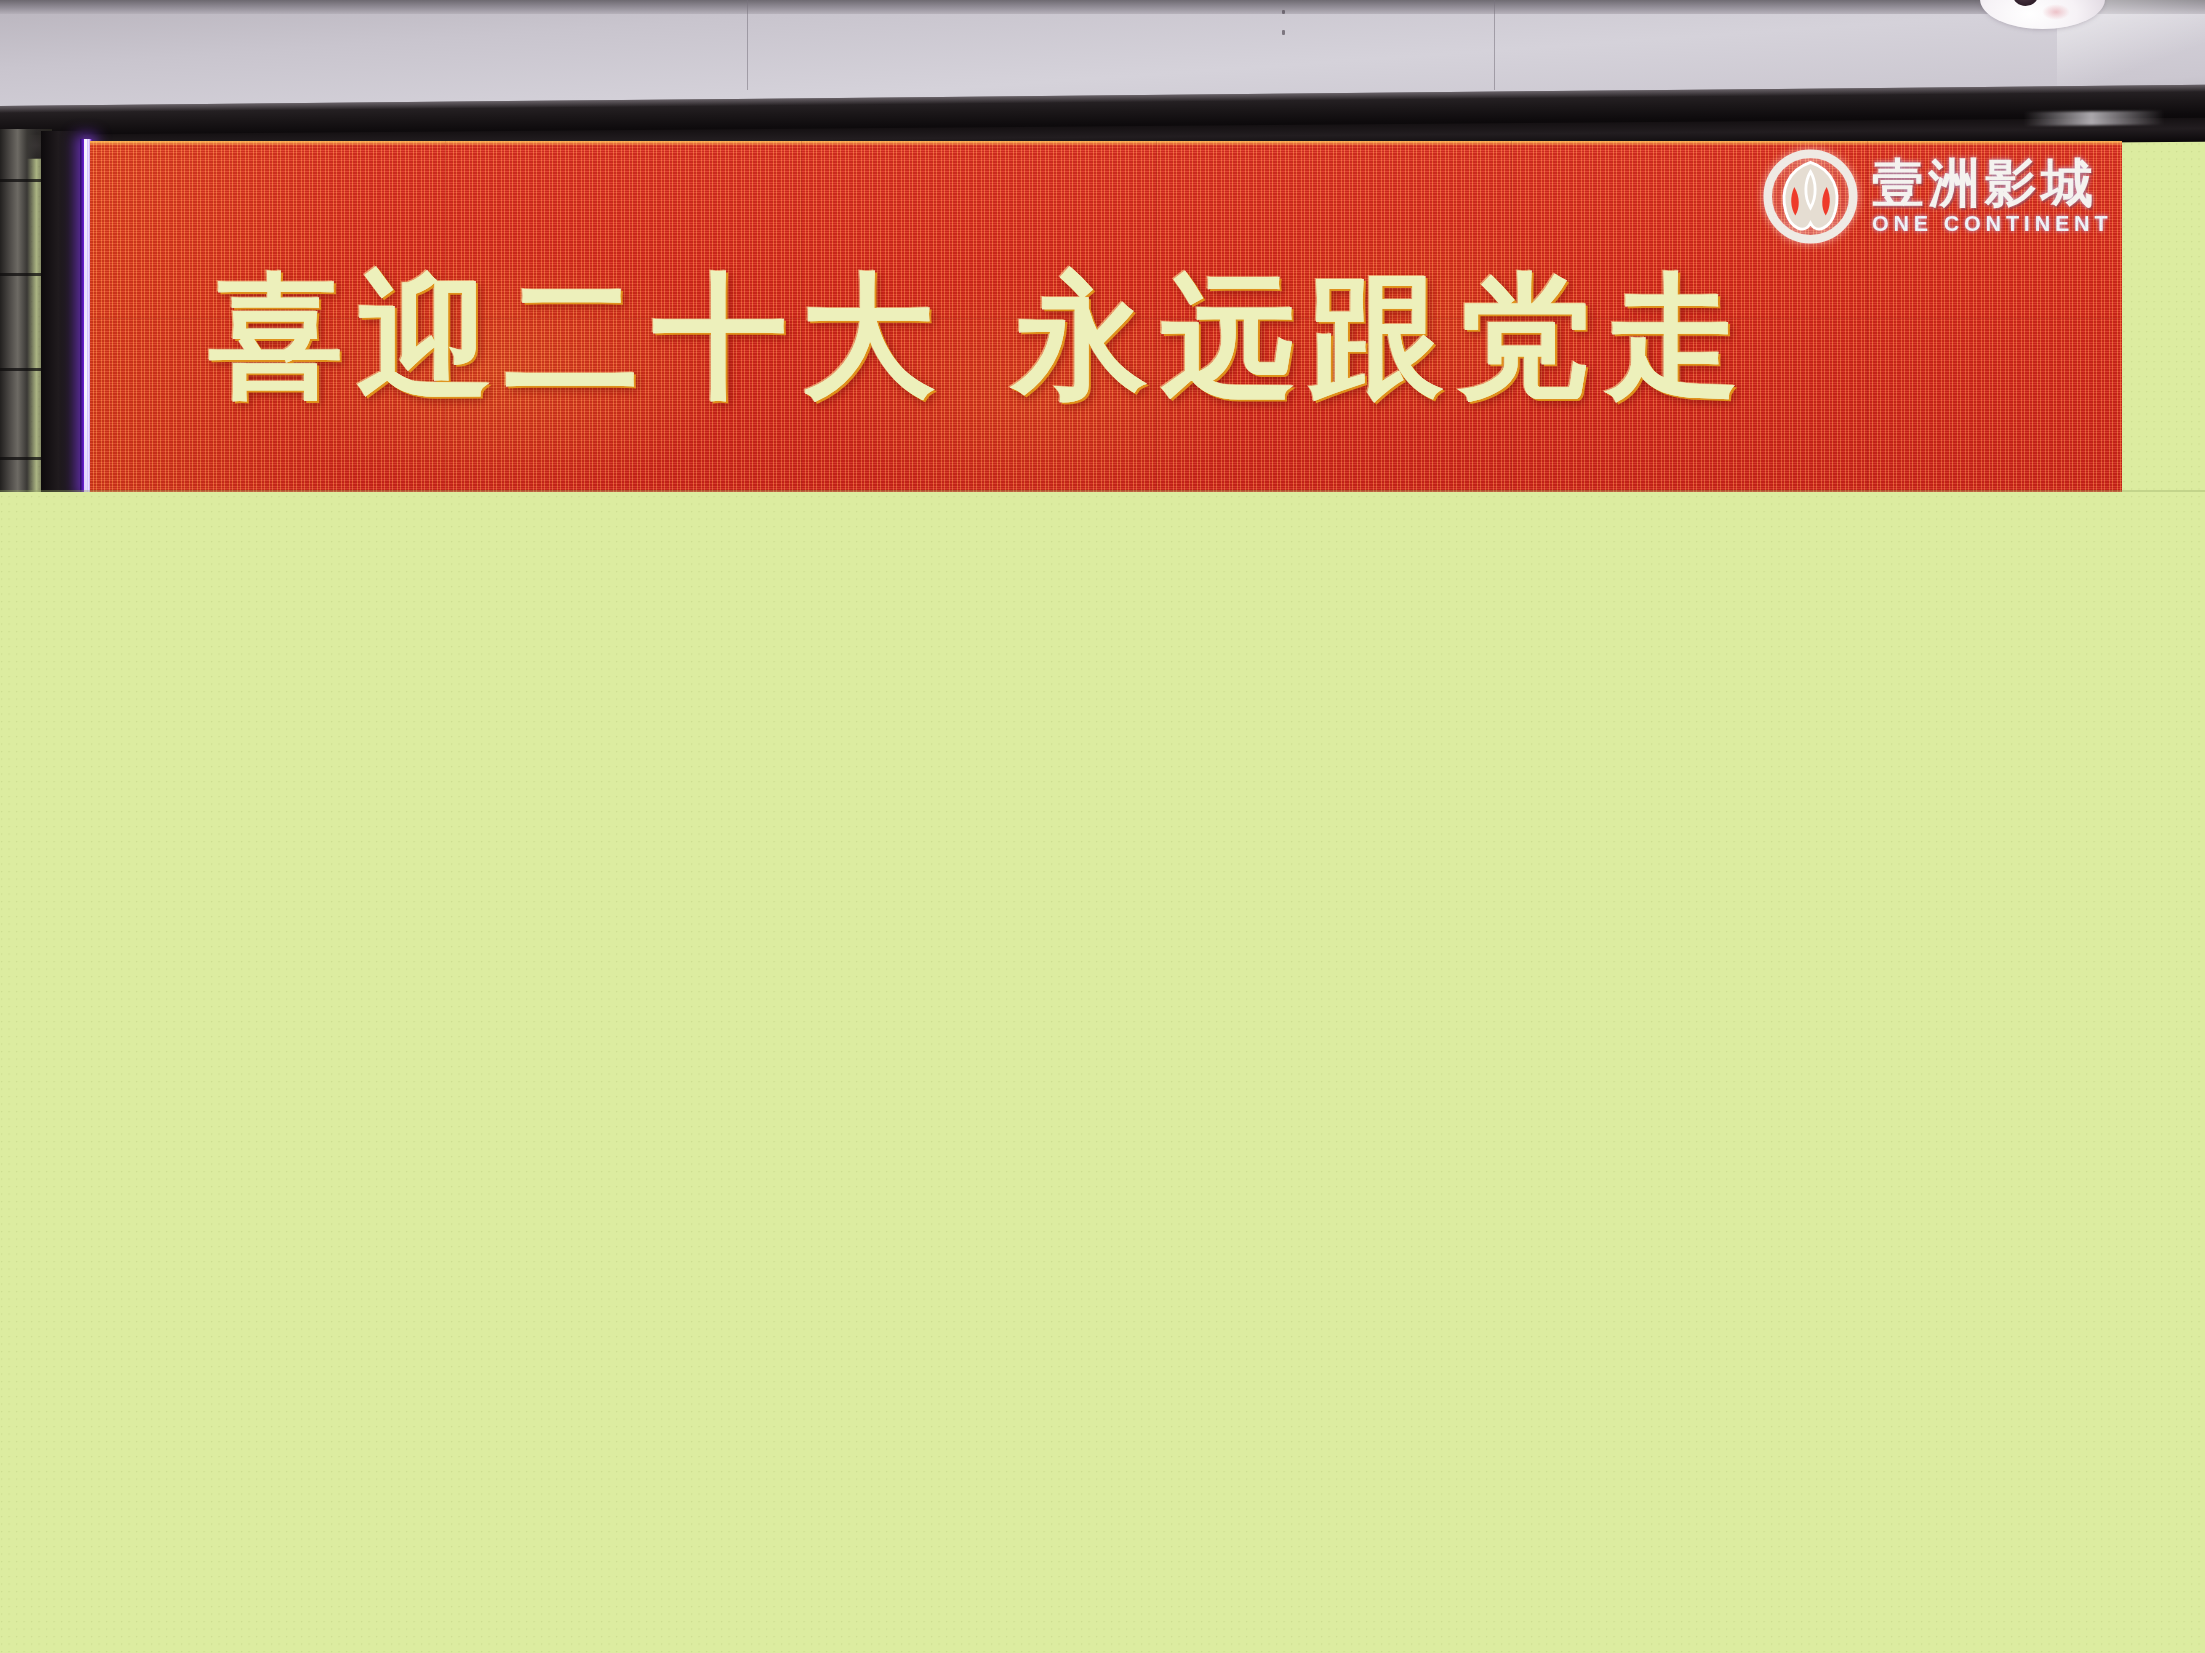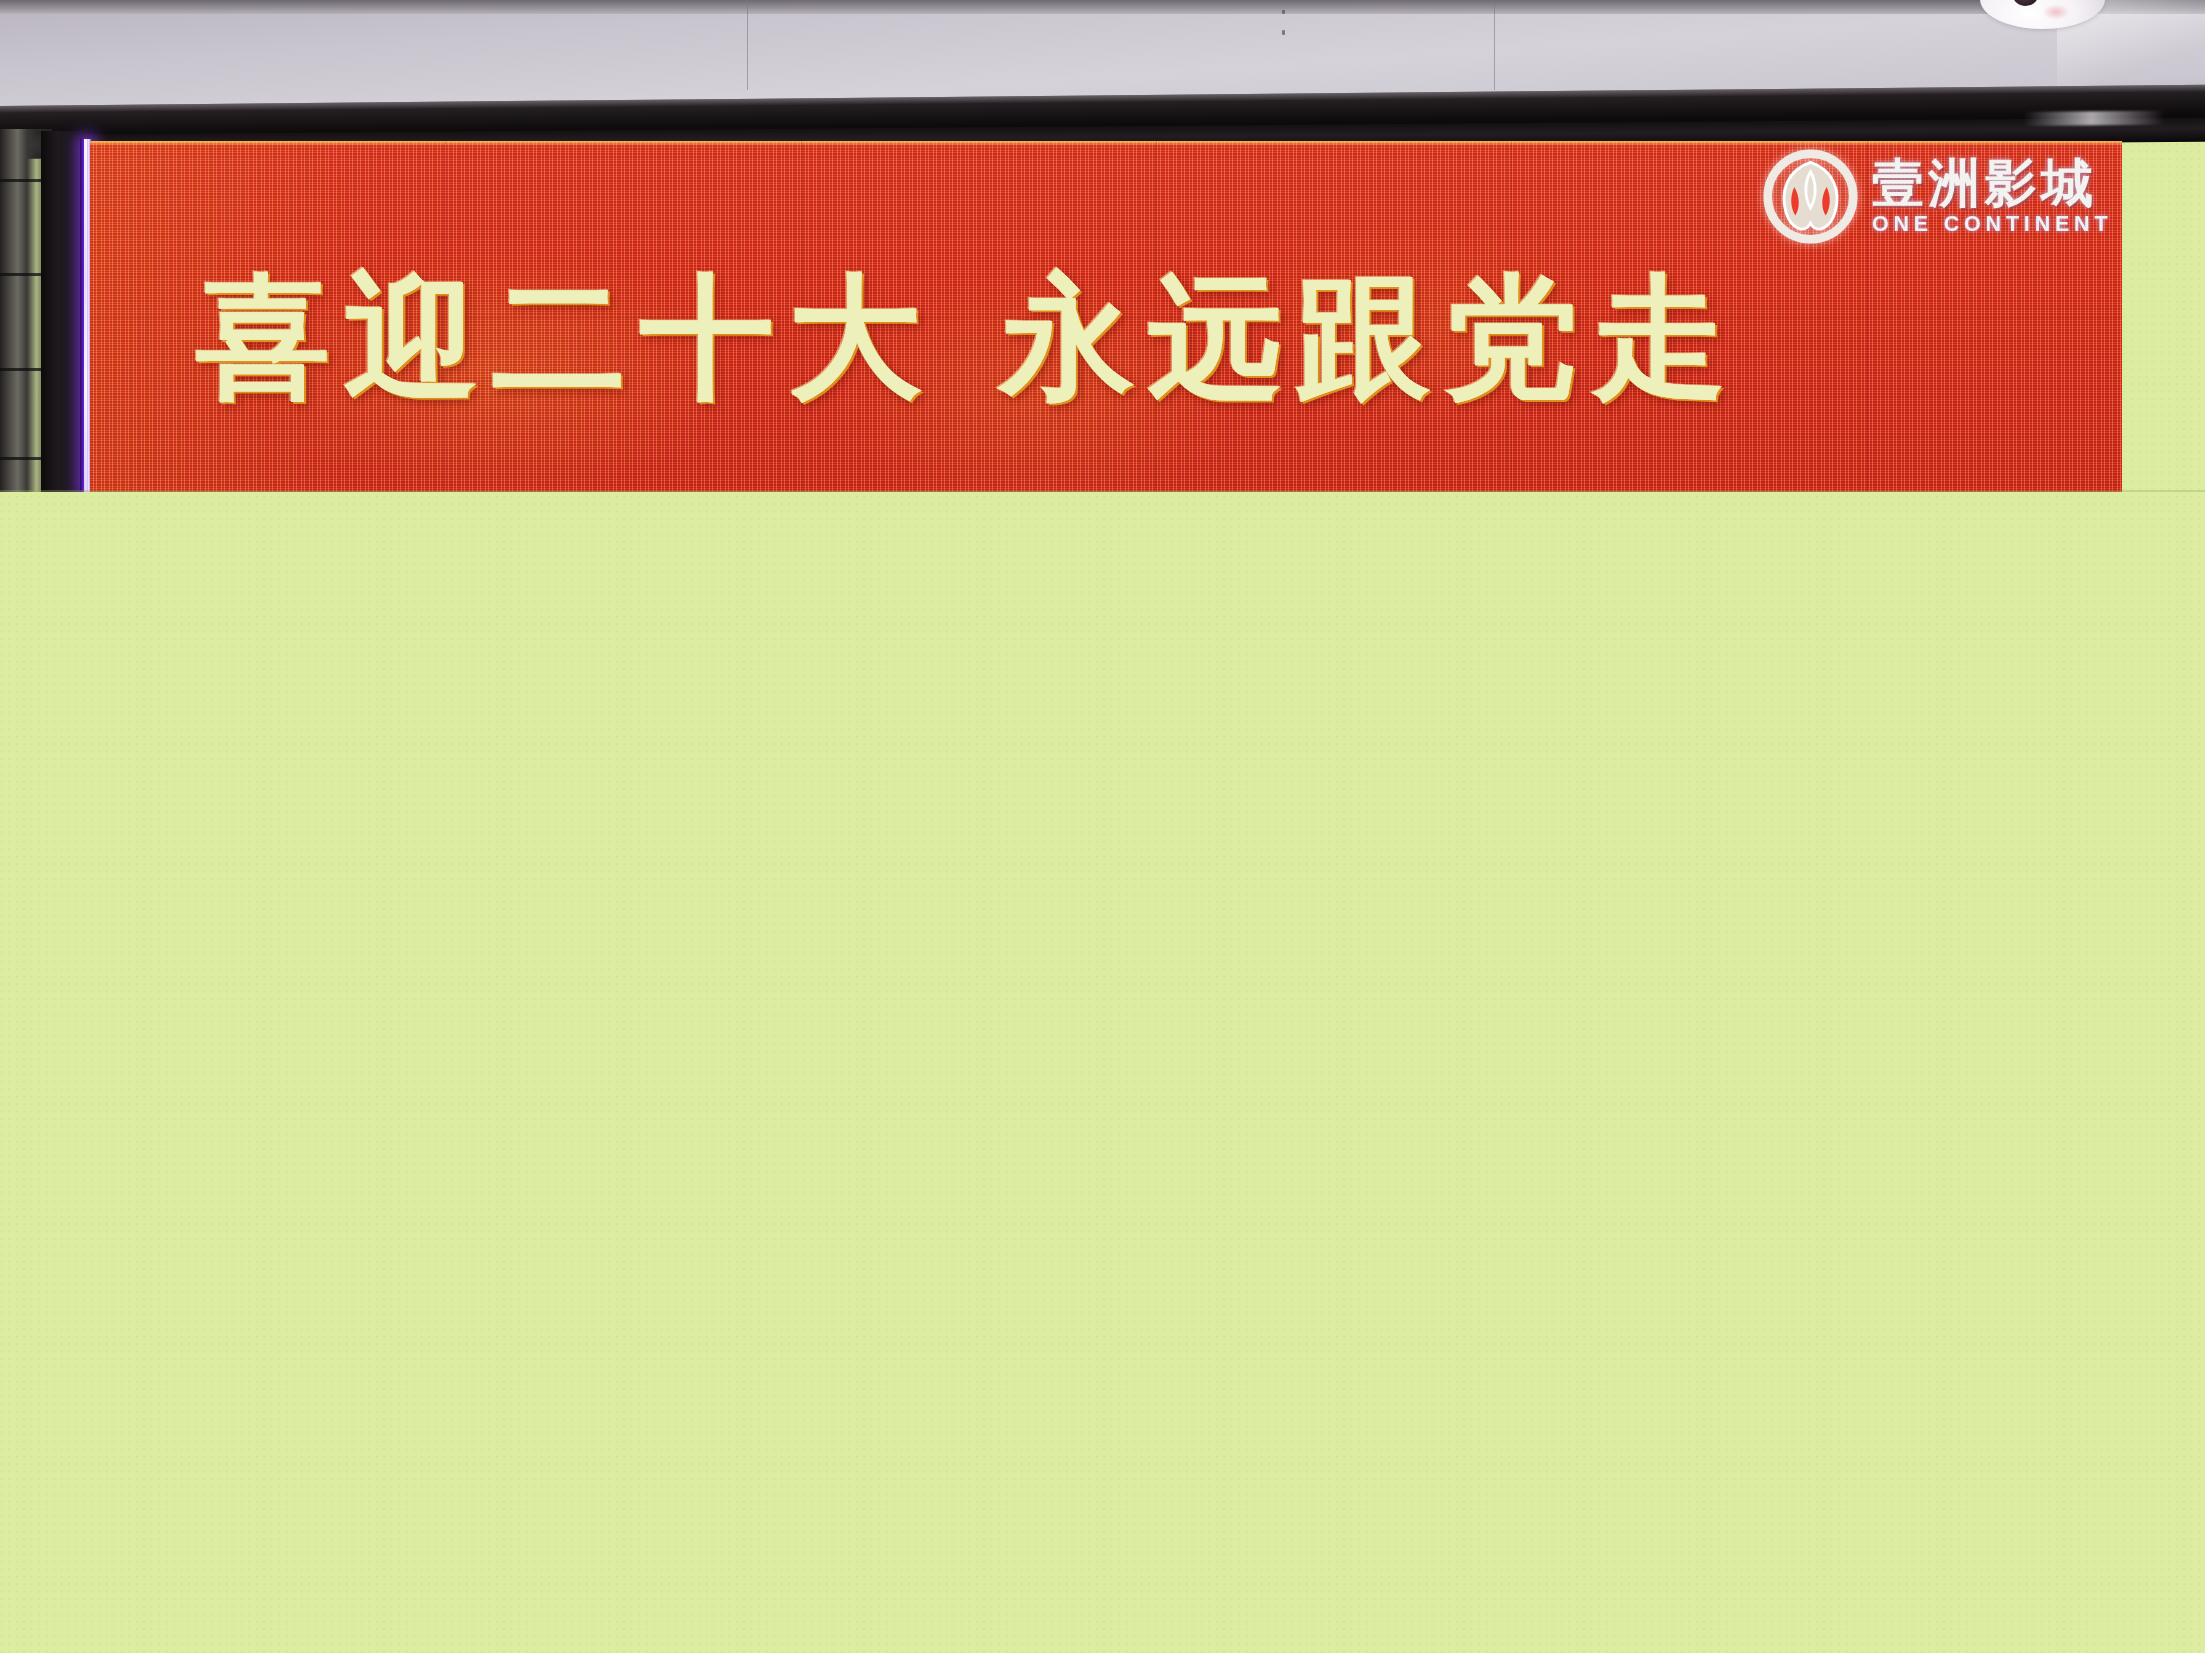--- a/index.html
+++ b/index.html
@@ -147,22 +147,22 @@
   .mod-seam-v{position:absolute;top:0;width:1.1px;height:354px;background:rgba(120,18,14,.16);}
   .mod-seam-h{position:absolute;left:0;width:2115px;height:1.1px;background:rgba(120,18,14,.14);}
 
   .screen-top-glow{
     position:absolute;left:0;top:0;width:2115px;height:5.4px;
     background:linear-gradient(180deg,rgba(255,206,96,.85),rgba(255,150,40,0));
   }
 
   
   .banner-text{
-    position:absolute;left:106px;top:130px;
-    font-family:Liberation Sans, sans-serif;
+    position:absolute;left:119px;top:130px;
+    font-family:Liberation Serif, serif;
     font-weight:700;
     font-size:134px;
     line-height:1;
     letter-spacing:14px;
     color:#edf0bb;
     text-shadow:
        0 0 0 #edf0bb,
        2.2px 2.2px 0 rgba(226,150,28,.95),
       -1.6px -1.1px 0 rgba(255,236,168,.55),
        3.8px 4.3px 8.6px rgba(120,16,10,.55);

